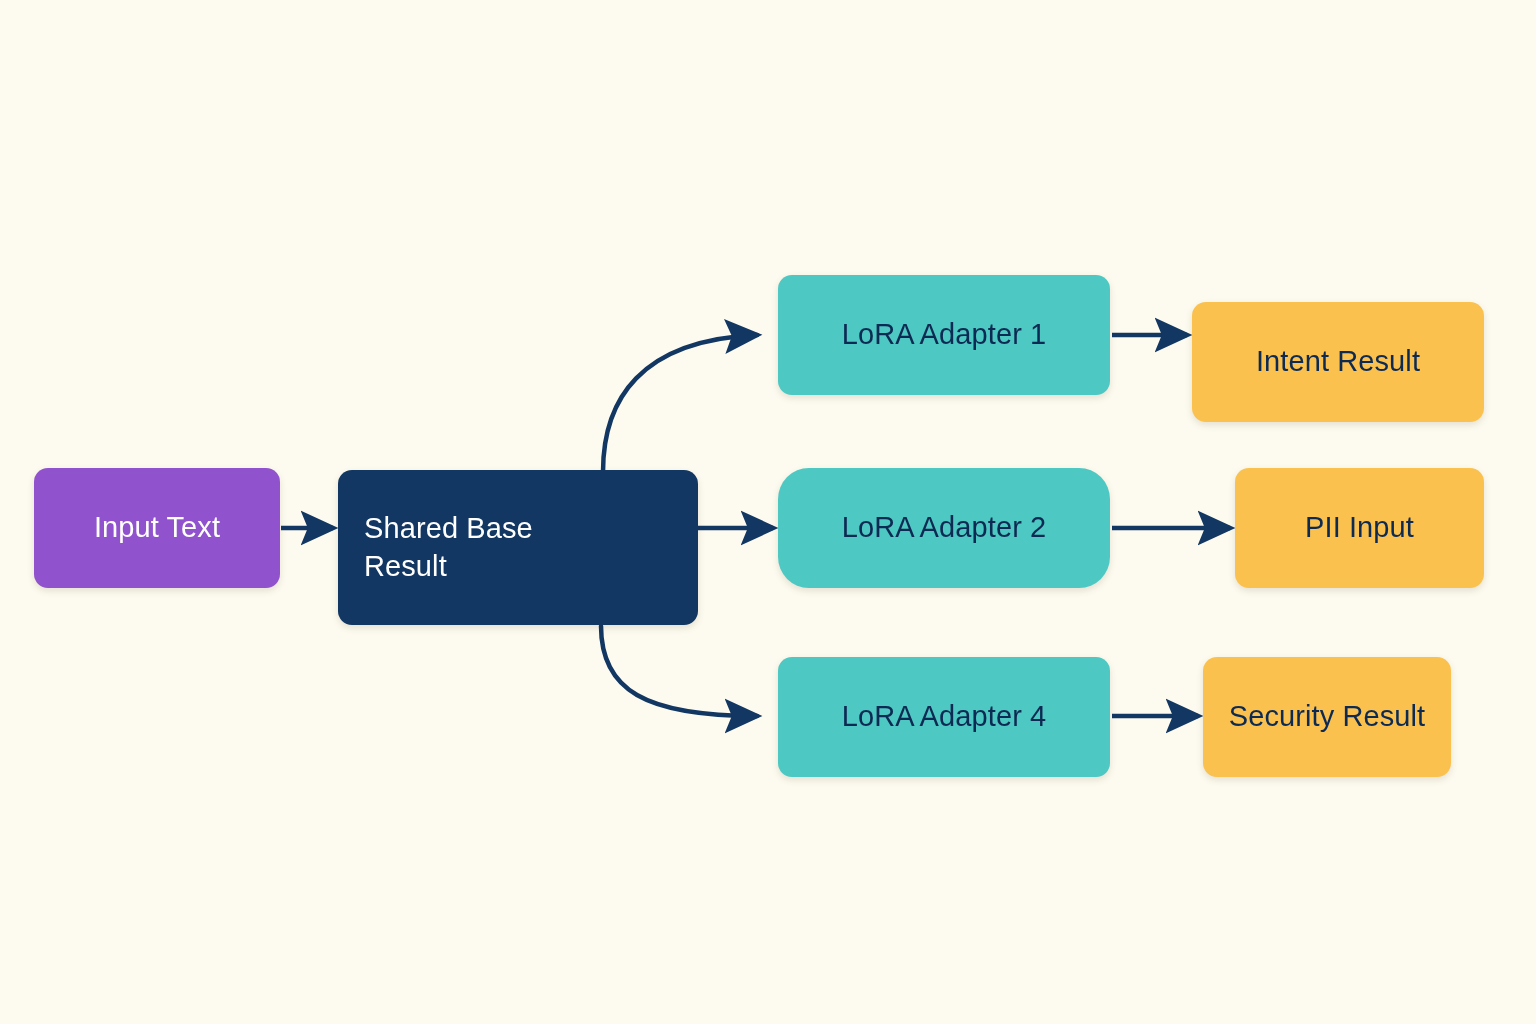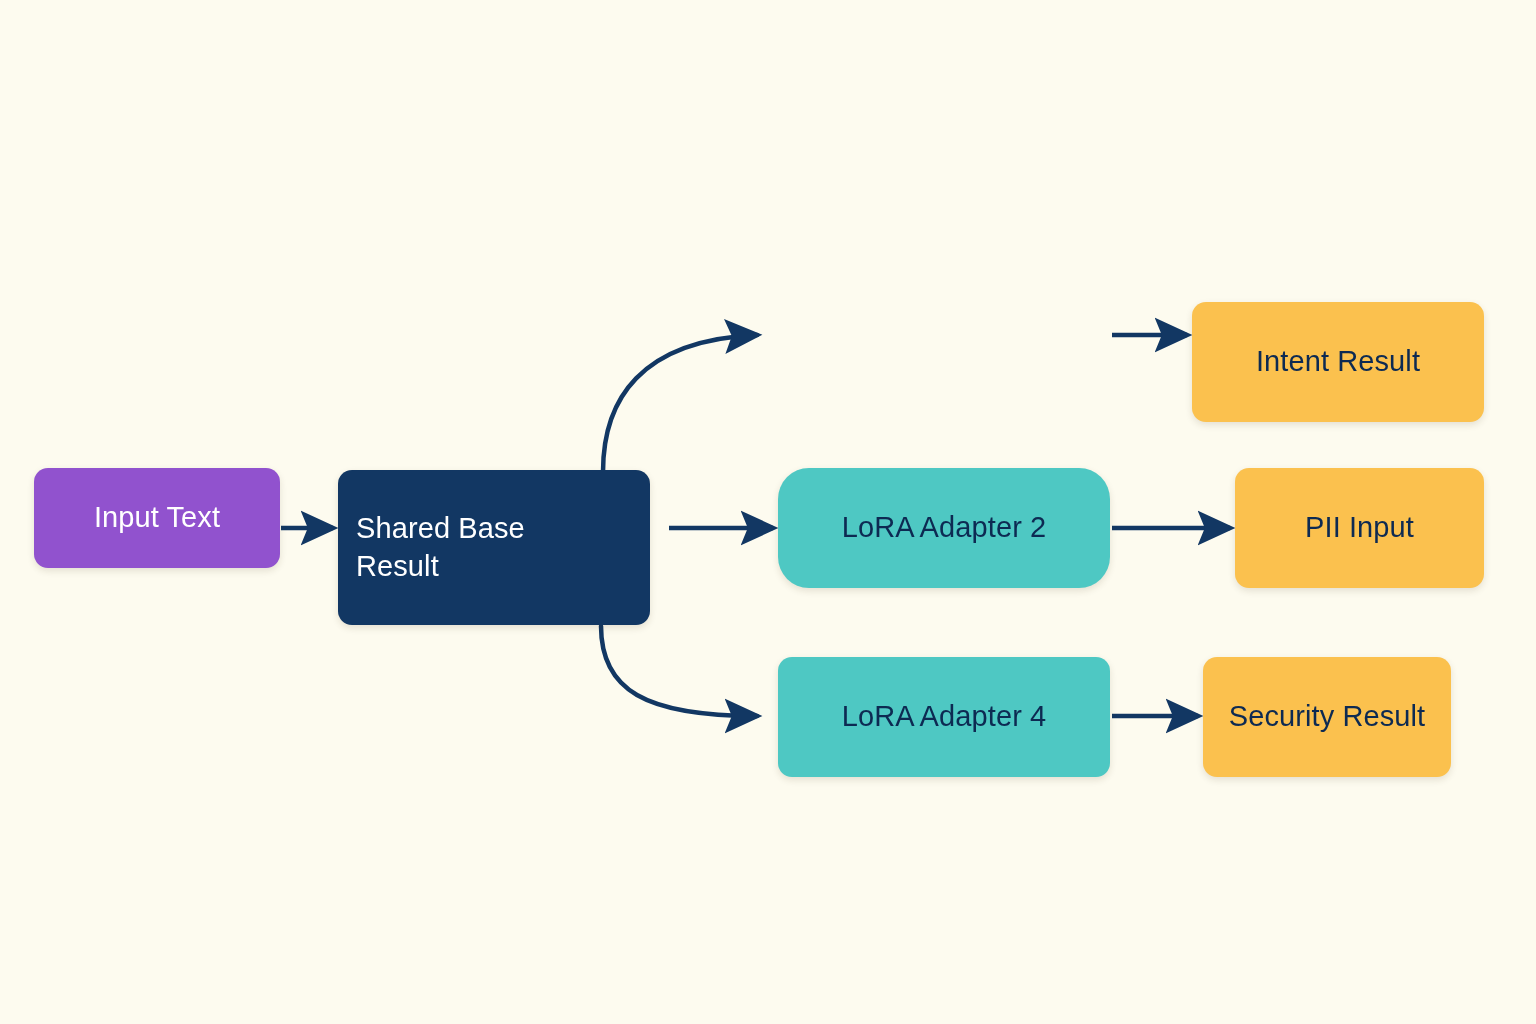--- a/index.html
+++ b/index.html
@@ -39,38 +39,38 @@
   .node-label {
     width: 100%;
     line-height: 1.28;
     letter-spacing: 0.1px;
   }
   
   .node--input {
     left: 34px;
     top: 468px;
     width: 246px;
-    height: 100px;
+    height: 120px;
     background: #9152ce;
     justify-content: center;
   }
   .node--input .node-label {
     color: #ffffff;
     font-size: 29px;
     text-align: center;
   }
   
   .node--base {
     left: 338px;
     top: 470px;
-    width: 312px;
+    width: 360px;
     height: 155px;
     background: #123763;
     justify-content: flex-start;
-    padding: 0 18px;
+    padding: 0 26px;
   }
   .node--base .node-label {
     color: #ffffff;
     font-size: 29px;
     text-align: left;
   }
   
   .node--adapter {
     left: 778px;
     width: 332px;
@@ -130,20 +130,23 @@
   </svg>
 
   <div class="node node--input">
     <span class="node-label">Input Text</span>
   </div>
 
   <div class="node node--base">
     <span class="node-label"><span>Shared Base</span><br><span>Result</span></span>
   </div>
 
+  <div class="node node--adapter node--adapter-1">
+    <span class="node-label">LoRA Adapter 1</span>
+  </div>
 
   <div class="node node--adapter node--adapter-2">
     <span class="node-label">LoRA Adapter 2</span>
   </div>
 
   <div class="node node--adapter node--adapter-3">
     <span class="node-label">LoRA Adapter 4</span>
   </div>
 
   <div class="node node--result node--result-1">

